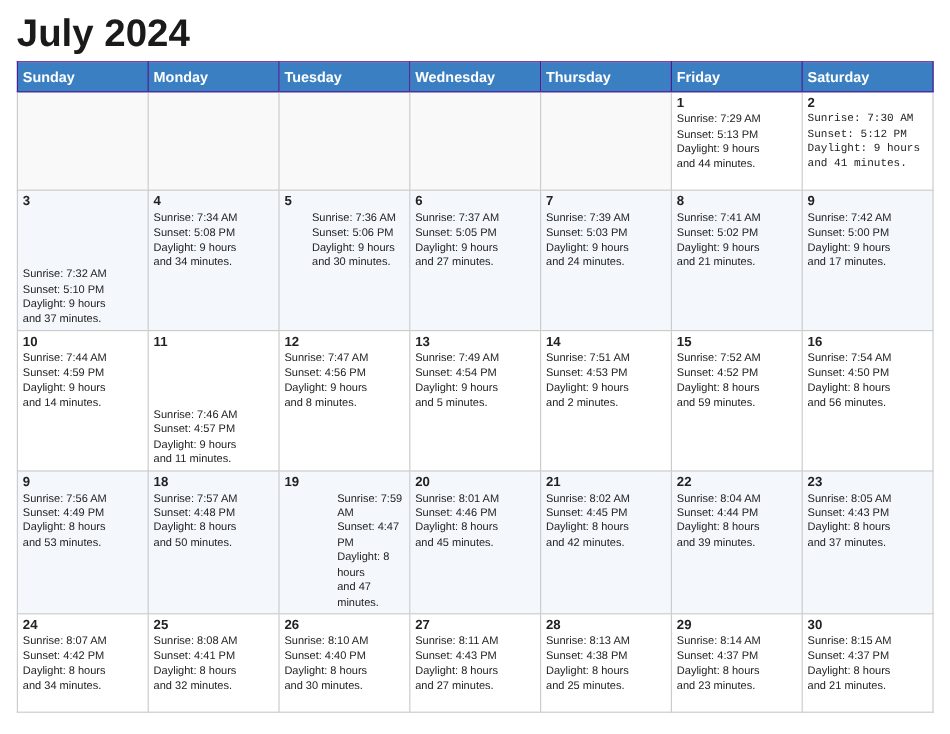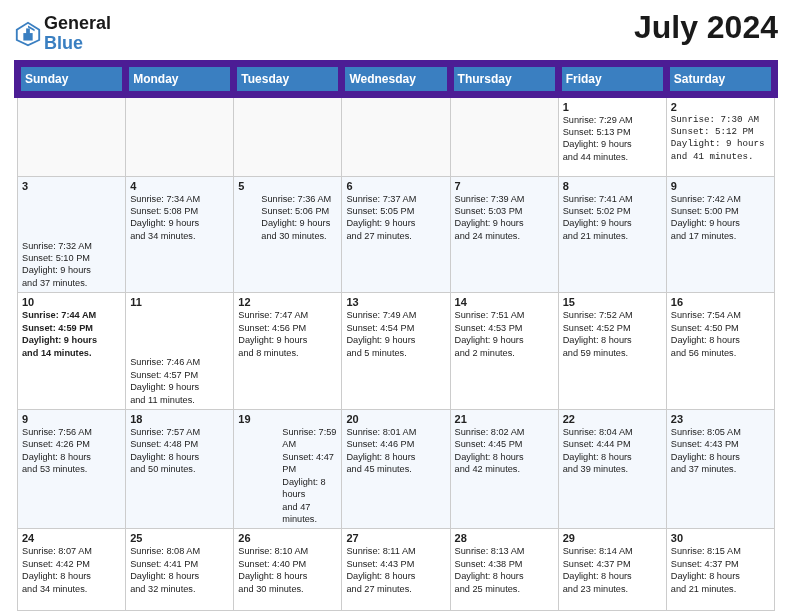--- a/index.html
+++ b/index.html
@@ -56,21 +56,21 @@
       border-collapse: collapse;
       table-layout: fixed;
     }
     .calendar th {
       background-color: #3a7fc1;
       color: #fff;
       font-size: 12px;
       font-weight: bold;
       padding: 5px 4px;
       text-align: left;
-      border: 7px solid #4c1d95;
+      border: 1px solid #4c1d95;
     }
     .calendar td {
       border: 1px solid #ccc;
       vertical-align: top;
       padding: 3px 4px;
       font-size: 9.5px;
       color: #222;
       background: #fff;
       height: 82px;
     }
@@ -93,35 +93,20 @@
       font-size: 9.2px;
       line-height: 1.35;
       color: #222;
     }
   </style>
 </head>
 <body>
 
 <div class="container">
   <div class="header">
-    <div class="logo">
-      <svg class="logo-icon" viewBox="0 0 30 30">
-        <polygon points="15,2 28,10 28,22 15,28 2,22 2,10" fill="#3a7fc1"></polygon>
-        <polygon points="15,4 26,11 26,21 15,26 4,21 4,11" fill="#fff"></polygon>
-        <polygon points="15,6 22,10 22,12 15,8" fill="#3a7fc1"></polygon>
-        <rect x="13" y="9" width="4" height="12" fill="#3a7fc1"></rect>
-        <polygon points="10,14 20,14 20,22 10,22" fill="#3a7fc1"></polygon>
-      </svg>
-      <div>
-        <div class="logo-text">
-          <span>General</span><br>
-          <span class="logo-blue">Blue</span>
-        </div>
-      </div>
-    </div>
     <div class="title-block">
       <div class="month-title">July 2024</div>
     </div>
   </div>
 
   <table class="calendar">
     <thead>
       <tr>
         <th>Sunday</th>
         <th>Monday</th>
@@ -201,21 +186,21 @@
             <span class="day-number">9</span>
             <div class="day-info" style="white-space: pre-line;">Sunrise: 7:42 AM
 Sunset: 5:00 PM
 Daylight: 9 hours
 and 17 minutes.</div>
           </td>
         </tr>
         <tr>
           <td>
             <span class="day-number">10</span>
-            <div class="day-info" style="white-space: pre-line; font-weight: bold;">Sunrise: 7:44 AM
+            <div class="day-info" style="white-space: pre-line;">Sunrise: 7:44 AM
 Sunset: 4:59 PM
 Daylight: 9 hours
 and 14 minutes.</div>
           </td>
           <td>
             <span class="day-number">11</span>
             <div class="day-info" style="white-space: pre-line; margin-top: 48px;">Sunrise: 7:46 AM
 Sunset: 4:57 PM
 Daylight: 9 hours
 and 11 minutes.</div>
@@ -253,21 +238,21 @@
             <div class="day-info" style="white-space: pre-line;">Sunrise: 7:54 AM
 Sunset: 4:50 PM
 Daylight: 8 hours
 and 56 minutes.</div>
           </td>
         </tr>
         <tr>
           <td>
             <span class="day-number">9</span>
             <div class="day-info" style="white-space: pre-line;">Sunrise: 7:56 AM
-Sunset: 4:26 PM
+Sunset: 4:49 PM
 Daylight: 8 hours
 and 53 minutes.</div>
           </td>
           <td>
             <span class="day-number">18</span>
             <div class="day-info" style="white-space: pre-line;">Sunrise: 7:57 AM
 Sunset: 4:48 PM
 Daylight: 8 hours
 and 50 minutes.</div>
           </td>

